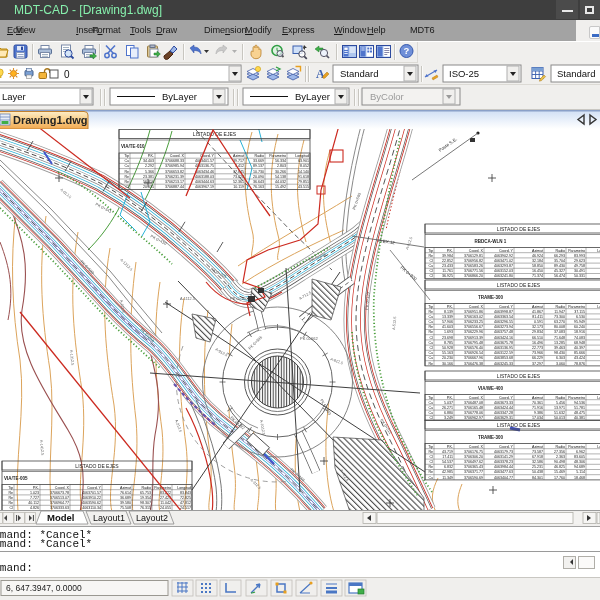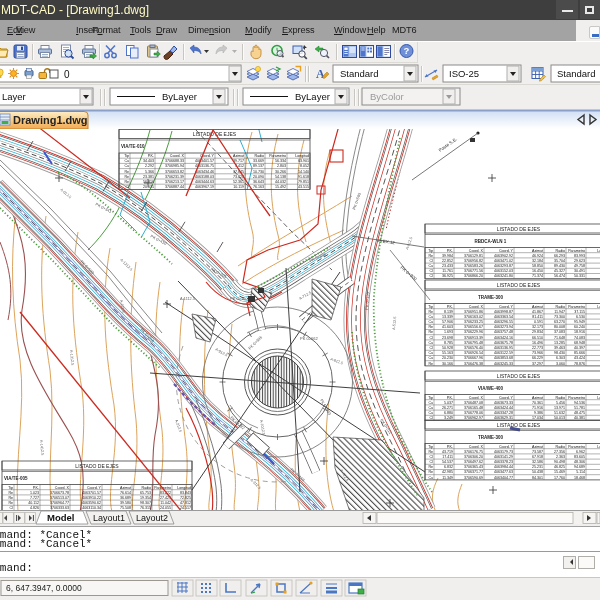--- a/index.html
+++ b/index.html
@@ -1,18 +1,18 @@
 <!DOCTYPE html>
 <html><head><meta charset="utf-8"><style>
 *{margin:0;padding:0;box-sizing:border-box}
 html,body{width:600px;height:600px;overflow:hidden;background:#f0efed;
  font-family:"Liberation Sans",sans-serif}
 .abs{position:absolute}
 #title{left:0;top:0;width:600px;height:20px;background:#3e3e3e}
-#title .txt{position:absolute;left:1px;top:3px;color:#fef9c3;font-size:12px;letter-spacing:0px}
+#title .txt{position:absolute;left:14px;top:3px;color:#86efac;font-size:12px;letter-spacing:0px}
 #title .btn{position:absolute;top:0;height:19px;background:#4b4b4b}
 #menubar{left:0;top:20px;width:576px;height:21px;background:#a3a3a3}
 #menubar span{position:absolute;top:5px;font-size:9.2px;letter-spacing:-0.1px;color:#1a1a1a}
 #menubar u{text-decoration:underline}
 #tabbar{left:0;top:110px;width:600px;height:19px;background:linear-gradient(#cfdef4,#f6f9fd 80%,#ffffff)}
 #cmd{left:0;top:526px;width:600px;height:51px;background:#fff;border-top:1px solid #a0a0a0;
  font-family:"Liberation Mono",monospace;font-size:11px;color:#111}
 </style></head><body>
 <div id="title" class="abs">
 <span class="txt">MDT-CAD - [Drawing1.dwg]</span>
@@ -21,26 +21,26 @@
 <div class="abs" style="left:562px;top:10px;width:11px;height:2px;background:#e8e8e8"></div>
 <div class="abs" style="left:585px;top:6px;width:9px;height:8px;border:2px solid #e8e8e8;background:#3e3e3e"></div>
 </div>
 <div id="menubar" class="abs">
     <span style="left:7px"><u>E</u>dit</span>
     <span style="left:16px"><u>V</u>iew</span>
     <span style="left:76px"><u>I</u>nsert</span>
     <span style="left:92px">F<u>o</u>rmat</span>
     <span style="left:130px"><u>T</u>ools</span>
     <span style="left:156px"><u>D</u>raw</span>
-    <span style="left:188px">Dime<u>n</u>sion</span>
+    <span style="left:204px">Dime<u>n</u>sion</span>
     <span style="left:245px"><u>M</u>odify</span>
     <span style="left:282px"><u>E</u>xpress</span>
     <span style="left:334px"><u>W</u>indow</span>
     <span style="left:367px"><u>H</u>elp</span>
-    <span style="left:392px">MDT6</span>
+    <span style="left:410px">MDT6</span>
     <div class="abs" style="left:589px;top:6px;width:11px;height:13px;background:#fafafa;border:1px solid #c8c8c8;border-radius:2px 0 0 2px">
       <div class="abs" style="left:2px;top:7px;width:7px;height:3px;background:#3a6bc4"></div>
     </div>
   </div>
 <svg class="abs" style="left:0;top:41px" width="600" height="69" viewBox="0 0 600 69">
     <rect x="0" y="0" width="600" height="69" fill="#f0efed"></rect>
     <rect x="0" y="0" width="600" height="1" fill="#ffffff"></rect>
     <rect x="0" y="21" width="418" height="1" fill="#dcdad5"></rect>
     <rect x="0" y="43" width="600" height="1" fill="#dcdad5"></rect>
     <rect x="0" y="68" width="600" height="1" fill="#c9c7c2"></rect>

